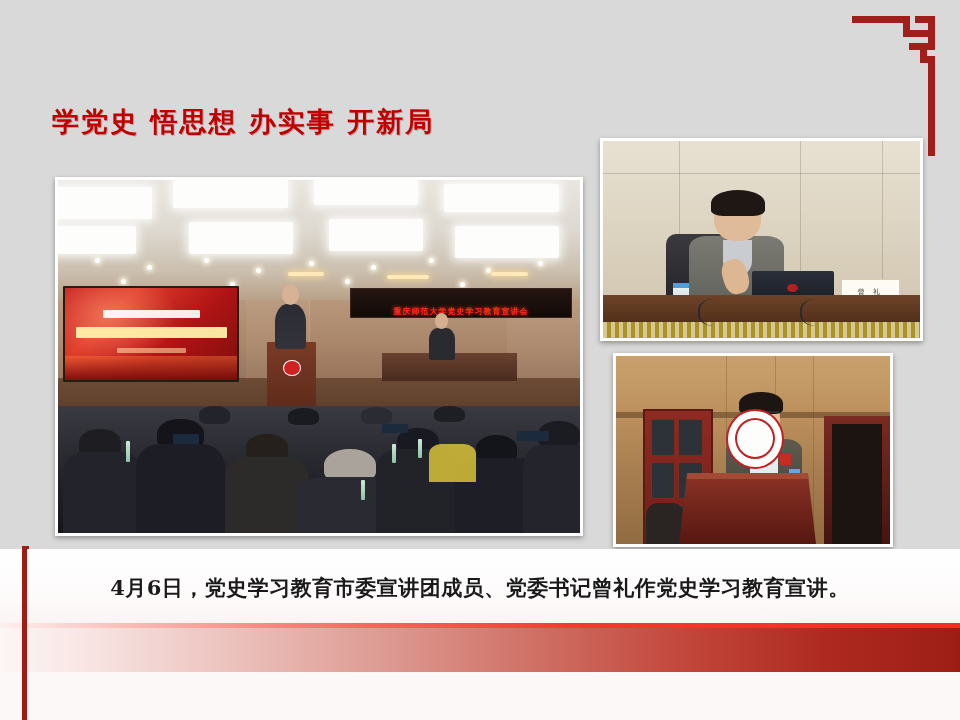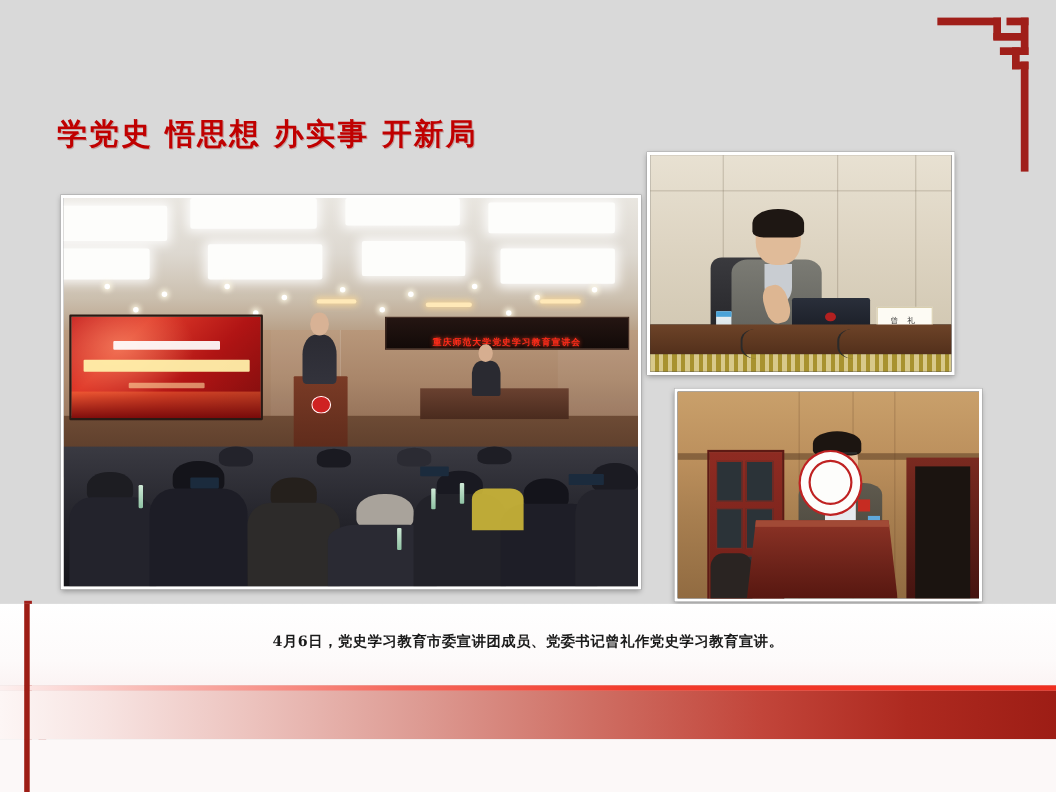--- a/index.html
+++ b/index.html
@@ -41,21 +41,21 @@
     letter-spacing:2px;white-space:nowrap;
     text-shadow:1px 1px 0 rgba(120,0,0,.25);
   }
 
   
   .photo{position:absolute;overflow:hidden;background:#222;
          box-shadow:0 2px 5px rgba(0,0,0,.35);}
   .photo .inner{position:absolute;inset:0;}
 
   #photo-main{left:55px;top:177px;width:522px;height:353px;border:3px solid #ffffff;}
-  #photo-tr{left:588px;top:138px;width:274px;height:197px;border:3px solid #ffffff;}
+  #photo-tr{left:600px;top:138px;width:274px;height:197px;border:3px solid #ffffff;padding-left:43px;}
   #photo-br{left:613px;top:353px;width:274px;height:188px;border:3px solid #ffffff;}
 
   
   .m-ceiling{position:absolute;left:0;top:0;width:100%;height:36%;
     background:linear-gradient(180deg,#e9e6e0 0%,#ddd8d0 40%,#cbbfae 72%,#b49a80 100%);}
   .m-panel{position:absolute;background:#fdfdfb;border-radius:2px;
     box-shadow:0 0 10px 3px rgba(255,255,255,.85);}
   .m-dot{position:absolute;width:5px;height:5px;border-radius:50%;
     background:#fff;box-shadow:0 0 5px 2px rgba(255,250,230,.85);}
   .m-tube{position:absolute;height:4px;background:#ffe9b8;border-radius:2px;
@@ -176,21 +176,21 @@
   .br-tag2{position:absolute;left:63%;top:60%;width:4%;height:5%;background:#5fa9dc;}
   .br-seat{position:absolute;left:11%;top:78%;width:14%;height:22%;
     background:#2a2422;border-radius:30% 30% 0 0;}
 
   
   .caption-area{position:absolute;left:0;top:549px;width:960px;height:74px;
     background:linear-gradient(180deg,#ffffff 0%,#fdfafa 70%,#fbf4f4 100%);}
   .caption{
     position:absolute;left:0;top:574px;width:960px;text-align:center;
     font-family:"DejaVu Serif","Liberation Serif",serif;
-    font-size:13px;font-weight:700;color:#1a1a1a;letter-spacing:.5px;
+    font-size:21px;font-weight:700;color:#1a1a1a;letter-spacing:.5px;
     white-space:nowrap;
   }
 
   
   .band-redline{position:absolute;left:0;top:623px;width:960px;height:5px;
     background:linear-gradient(to right,#fdf0ef 0%,#f9b9b4 14%,#f5685c 38%,#f23b2c 60%,#ef2f20 100%);}
   .band-grad{position:absolute;left:0;top:628px;width:960px;height:44px;
     background:linear-gradient(to right,#fdf6f5 0%,#f7e3e1 10%,#ecc2bd 24%,#dd9a92 40%,#cf6f64 56%,#c2453a 72%,#ae2a20 86%,#9d1d15 100%);}
   .band-white{position:absolute;left:0;top:672px;width:960px;height:48px;background:#fcf8f8;}
   .leftrail{position:absolute;left:22px;top:549px;width:5px;height:171px;background:#9d1d15;}

